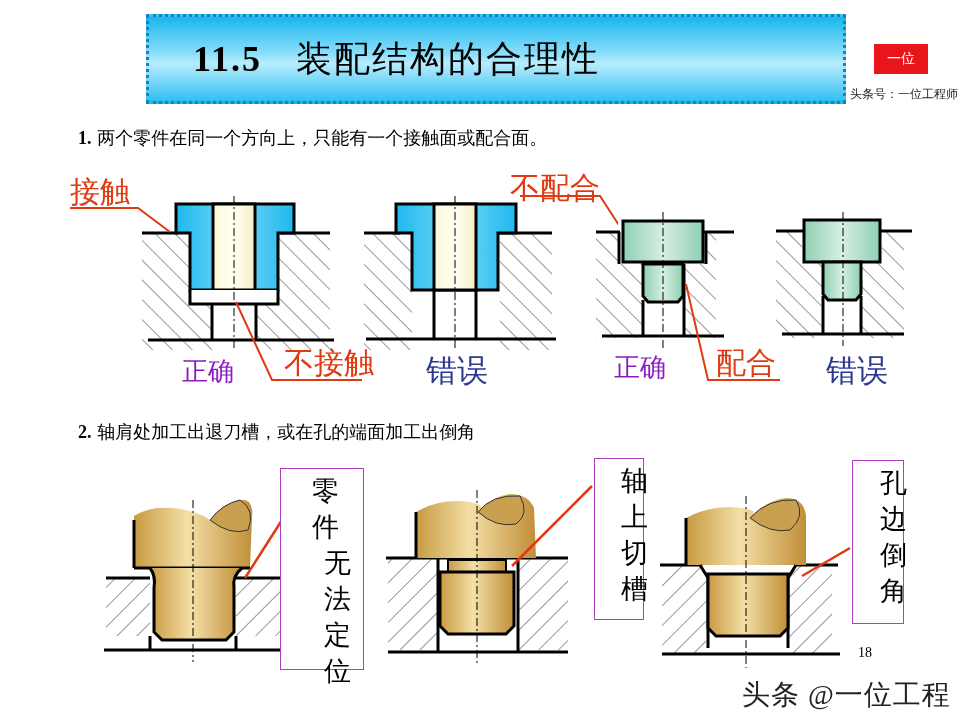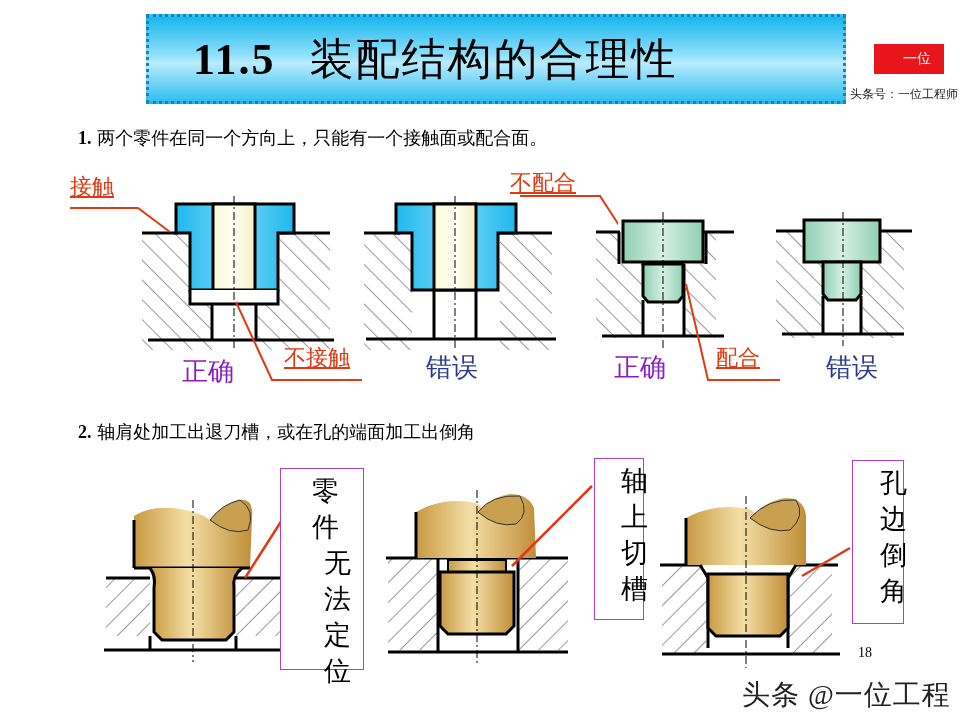--- a/index.html
+++ b/index.html
@@ -1,29 +1,29 @@
 <!DOCTYPE html>
 <html><head>
 <meta charset="utf-8">
 <style>
   html,body{margin:0;padding:0;}
   body{width:960px;height:720px;background:#ffffff;position:relative;overflow:hidden;font-family:"DejaVu Serif",serif;}
   .title-box{position:absolute;left:146px;top:14px;width:700px;height:90px;
     background:linear-gradient(180deg,#19b6ec 0%,#8fe0fb 45%,#b9ecfd 55%,#31bff0 100%);
     border:3px dotted #1b7fc7;box-sizing:border-box;display:flex;align-items:center;}
-  .title-text{font-family:"DejaVu Serif",serif;font-size:44px;color:#000;letter-spacing:2px;margin-left:44px;}
+  .title-text{font-family:"DejaVu Serif",serif;font-size:36px;color:#000;letter-spacing:2px;margin-left:44px;}
   .title-num{font-family:"Liberation Serif",serif;font-weight:bold;margin-right:34px;}
   .logo{position:absolute;left:874px;top:44px;width:54px;height:30px;background:#e8161b;color:#fff;
-    font-size:14px;display:flex;align-items:center;justify-content:center;font-family:"DejaVu Sans",sans-serif;padding-left:16px;}
+    font-size:14px;display:flex;align-items:center;justify-content:center;font-family:"DejaVu Sans",sans-serif;}
   .logo-sub{position:absolute;left:850px;top:86px;font-size:12px;color:#222;font-family:"DejaVu Sans",sans-serif;white-space:nowrap;}
   .heading{position:absolute;font-size:18px;color:#000;white-space:nowrap;font-family:"DejaVu Serif",serif;}
   .heading .num{font-family:"Liberation Serif",serif;font-weight:bold;}
-  .lbl-red{position:absolute;color:#e03a12;font-size:22px;font-family:"DejaVu Sans",sans-serif;white-space:nowrap;text-decoration:underline;}
+  .lbl-red{position:absolute;color:#e03a12;font-size:30px;font-family:"DejaVu Sans",sans-serif;white-space:nowrap;}
   .lbl-purple{position:absolute;color:#8a1ec0;font-size:26px;font-family:"DejaVu Sans",sans-serif;}
-  .lbl-navy{position:absolute;color:#2a3a90;font-size:26px;font-family:"DejaVu Sans",sans-serif;}
+  .lbl-navy{position:absolute;color:#2a3a90;font-size:31px;font-family:"DejaVu Sans",sans-serif;}
   .vbox{position:absolute;border:1.5px solid #b040c0;background:#fff;display:flex;flex-direction:column;align-items:center;
     font-family:"DejaVu Sans",sans-serif;font-size:27px;color:#000;line-height:36px;padding-top:4px;box-sizing:border-box;padding-left:31px;}
   .footer-wm{position:absolute;left:742px;top:676px;font-size:28px;color:#222;font-family:Liberation Serif, serif;letter-spacing:1px;}
   .page-num{position:absolute;left:858px;top:645px;font-size:14px;color:#000;font-family:"Liberation Serif",serif;}
   svg.fig{position:absolute;left:0;top:0;}
 </style>
 </head>
 <body>
 
 <div class="title-box">

